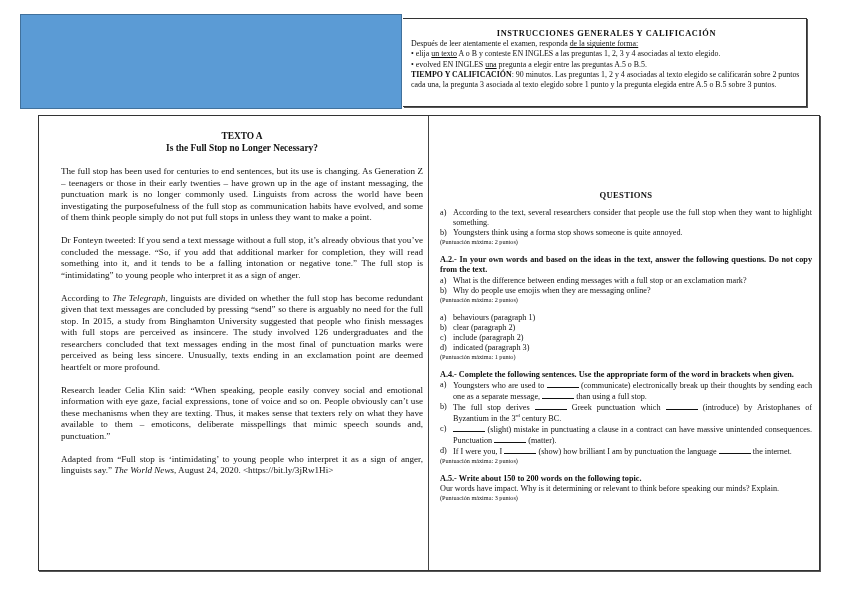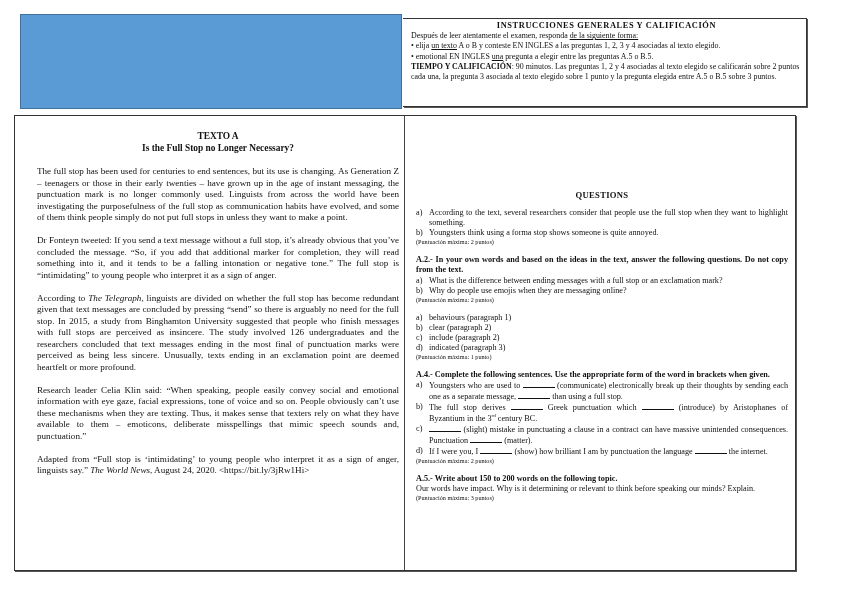--- a/index.html
+++ b/index.html
@@ -2,25 +2,25 @@
 <html><head>
 <meta charset="utf-8">
 <style>
   html, body { margin:0; padding:0; background:#ffffff; }
   body { width:848px; height:599px; position:relative; overflow:hidden;
          font-family:"Liberation Serif", "DejaVu Serif", serif; color:#111; }
   .blue-box { position:absolute; left:20px; top:14px; width:382px; height:95px;
               background:#5b9bd5; border:1px solid #41719c; box-sizing:border-box; }
   .instr-box { position:absolute; left:403px; top:18px; width:404px; height:89px;
                border:1px solid #333; border-left:none; box-shadow:1px 1px 0 #555;
-               box-sizing:border-box; padding:2px 4px 0 8px; font-size:7.9px; line-height:10.2px; }
+               box-sizing:border-box; padding:10px 4px 0 8px; font-size:7.9px; line-height:10.2px; }
   .instr-title { text-align:center; font-weight:bold; letter-spacing:0.6px; font-size:8.4px; }
   .u { text-decoration:underline; }
   .b { font-weight:bold; }
-  .main-box { position:absolute; left:14px; top:115px; width:782px; height:456px;
+  .main-box { position:absolute; left:38px; top:115px; width:782px; height:456px;
               border:1px solid #333; box-shadow:1px 1px 0 #555; box-sizing:border-box;text-decoration:underline; }
   .divider { position:absolute; left:389px; top:0; width:1px; height:100%; background:#444; }
   .col-left { position:absolute; left:22px; top:15px; width:362px; font-size:9.1px; line-height:11.5px; }
   .text-title { text-align:center; font-weight:bold; font-size:9.4px; line-height:11.5px; margin-bottom:12px; }
   .para { text-align:justify; margin:0 0 11.5px 0; }
   .col-right { position:absolute; left:401px; top:26px; width:372px; font-size:8.2px; line-height:10.1px;margin-top:48px; }
   .q-title { text-align:center; font-weight:bold; font-size:8.6px; margin-bottom:8px; letter-spacing:0.3px; }
   .q-head { font-weight:bold; text-align:justify; }
   .q-list { margin:0; padding:0; list-style:none; }
   .q-list li { position:relative; padding-left:13px; text-align:justify; }
@@ -33,21 +33,21 @@
 </style>
 </head>
 <body>
 
 <div class="blue-box"></div>
 
 <div class="instr-box">
   <div class="instr-title">INSTRUCCIONES GENERALES Y CALIFICACIÓN</div>
   <div><span>Después de leer atentamente el examen, responda </span><span class="u">de la siguiente forma:</span></div>
   <div><span>• elija </span><span class="u">un texto</span><span> A o B y conteste EN INGLES a las preguntas 1, 2, 3 y 4 asociadas al texto elegido.</span></div>
-  <div><span>• emotional EN INGLES </span><span class="u">una</span><span> pregunta a elegir entre las preguntas A.5 o B.5.</span></div>
+  <div><span>• evolved EN INGLES </span><span class="u">una</span><span> pregunta a elegir entre las preguntas A.5 o B.5.</span></div>
   <div><span class="b">TIEMPO Y CALIFICACIÓN</span><span>: 90 minutos. Las preguntas 1, 2 y 4 asociadas al texto elegido se calificarán sobre 2 puntos cada una, la pregunta 3 asociada al texto elegido sobre 1 punto y la pregunta elegida entre A.5 o B.5 sobre 3 puntos.</span></div>
 </div>
 
 <div class="main-box">
   <div class="divider"></div>
 
   <div class="col-left">
     <div class="text-title">
       <div>TEXTO A</div>
       <div>Is the Full Stop no Longer Necessary?</div>

